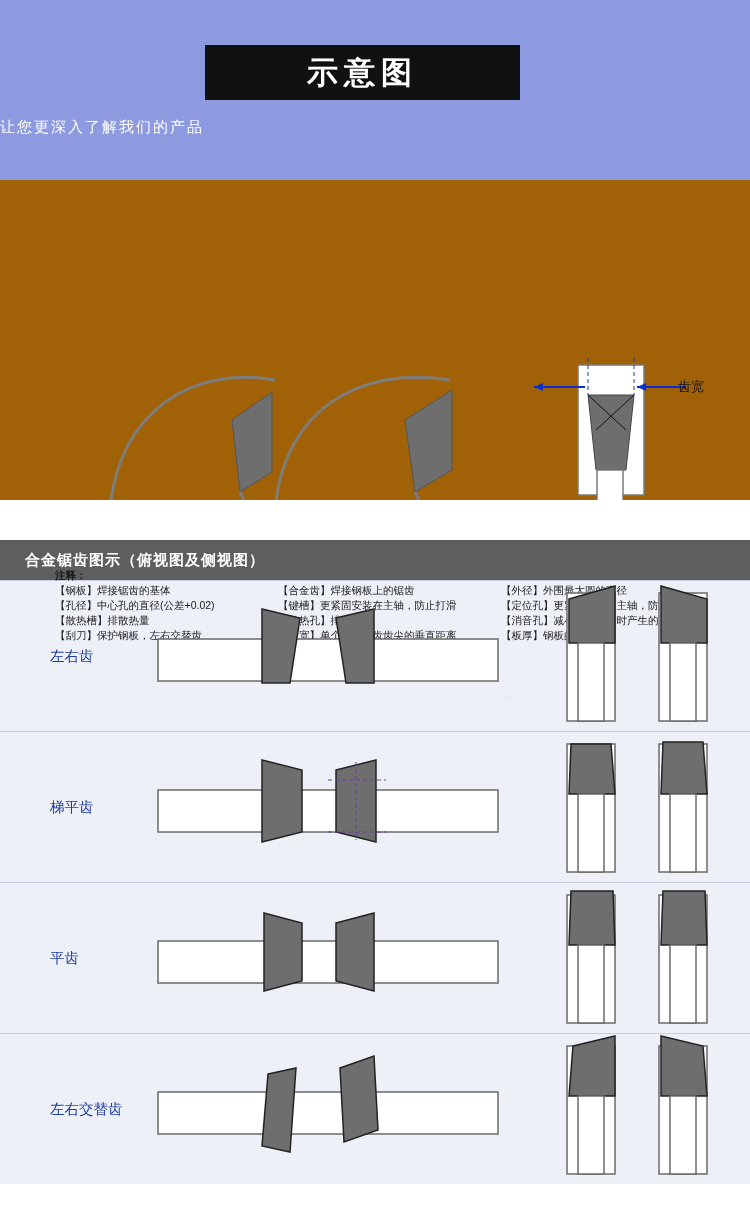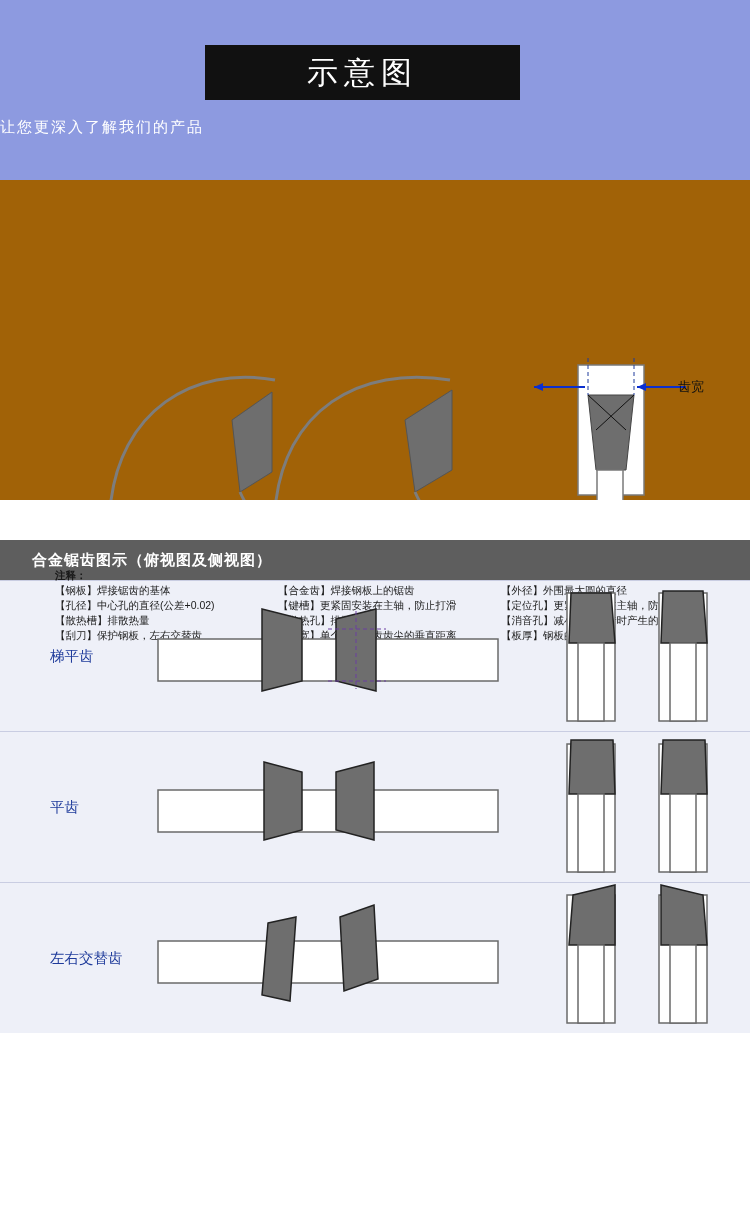--- a/index.html
+++ b/index.html
@@ -20,21 +20,21 @@
   .header-banner{
     position:absolute;
     left:205px;top:45px;
     width:315px;height:55px;
     background:#111111;
     display:flex;align-items:center;justify-content:center;
   }
   .header-banner .title{
     color:#ffffff;
     font-size:31px;
-    font-weight:normal;
+    font-weight:bold;
     letter-spacing:6px;
   }
   .header-sub{
     position:absolute;
     left:0;right:0;top:118px;
     text-align:left;
     color:#ffffff;
     font-size:15px;
     letter-spacing:2px;
   }
@@ -70,21 +70,21 @@
   .notes .lead{font-weight:bold;}
 
   
   .gap{height:40px;background:#ffffff;}
 
   
   .section-bar{
     background:#5e5e5e;
     height:40px;
     display:flex;align-items:center;
-    padding-left:32px;
+    padding-left:25px;
     color:#ffffff;
     font-size:15px;
     font-weight:bold;
     letter-spacing:1px;
   }
 
   
   .tooth-table{background:#eef0f8;border-top:1px solid #c9cde2;}
   .tooth-row{
     position:relative;
@@ -183,20 +183,37 @@
   </div>
 
   <div class="gap"></div>
 
   <div class="section-bar">
     <span>合金锯齿图示（俯视图及侧视图）</span>
   </div>
 
   <div class="tooth-table">
 
+    <div class="tooth-row">
+      <div class="tooth-label">左右齿</div>
+      <svg class="tooth-top" width="370" height="150" viewBox="0 0 370 150">
+        <rect x="8" y="58" width="340" height="42" fill="#ffffff" stroke="#6a6a6a" stroke-width="1.5"></rect>
+        <polygon points="112,28 150,37 140,102 112,102" fill="#6e6e6e" stroke="#222" stroke-width="1.5"></polygon>
+        <polygon points="186,37 224,28 224,102 196,102" fill="#6e6e6e" stroke="#222" stroke-width="1.5"></polygon>
+      </svg>
+      <svg class="tooth-side" width="190" height="150" viewBox="0 0 190 150">
+        <rect x="22" y="12" width="48" height="128" fill="#ffffff" stroke="#6a6a6a" stroke-width="1.5"></rect>
+        <rect x="114" y="12" width="48" height="128" fill="#ffffff" stroke="#6a6a6a" stroke-width="1.5"></rect>
+        <polygon points="24,18 70,5 70,62 24,62" fill="#6e6e6e" stroke="#222" stroke-width="1.5"></polygon>
+        <polygon points="116,5 162,18 162,62 116,62" fill="#6e6e6e" stroke="#222" stroke-width="1.5"></polygon>
+        <rect x="33" y="62" width="26" height="78" fill="#ffffff" stroke="#6a6a6a" stroke-width="1.5"></rect>
+        <rect x="125" y="62" width="26" height="78" fill="#ffffff" stroke="#6a6a6a" stroke-width="1.5"></rect>
+      </svg>
+      <div class="watermark" style="left:500px;top:110px;">◇◇</div>
+    </div>
 
     <div class="tooth-row">
       <div class="tooth-label">梯平齿</div>
       <svg class="tooth-top" width="370" height="150" viewBox="0 0 370 150">
         <rect x="8" y="58" width="340" height="42" fill="#ffffff" stroke="#6a6a6a" stroke-width="1.5"></rect>
         <polygon points="112,28 152,38 152,100 112,110" fill="#6e6e6e" stroke="#222" stroke-width="1.5"></polygon>
         <polygon points="186,38 226,28 226,110 186,100" fill="#6e6e6e" stroke="#222" stroke-width="1.5"></polygon>
         <line x1="178" y1="48" x2="236" y2="48" stroke="#6b3fa0" stroke-width="1" stroke-dasharray="4 3"></line>
         <line x1="178" y1="100" x2="236" y2="100" stroke="#6b3fa0" stroke-width="1" stroke-dasharray="4 3"></line>
         <line x1="206" y1="30" x2="206" y2="108" stroke="#6b3fa0" stroke-width="1" stroke-dasharray="4 3"></line>

